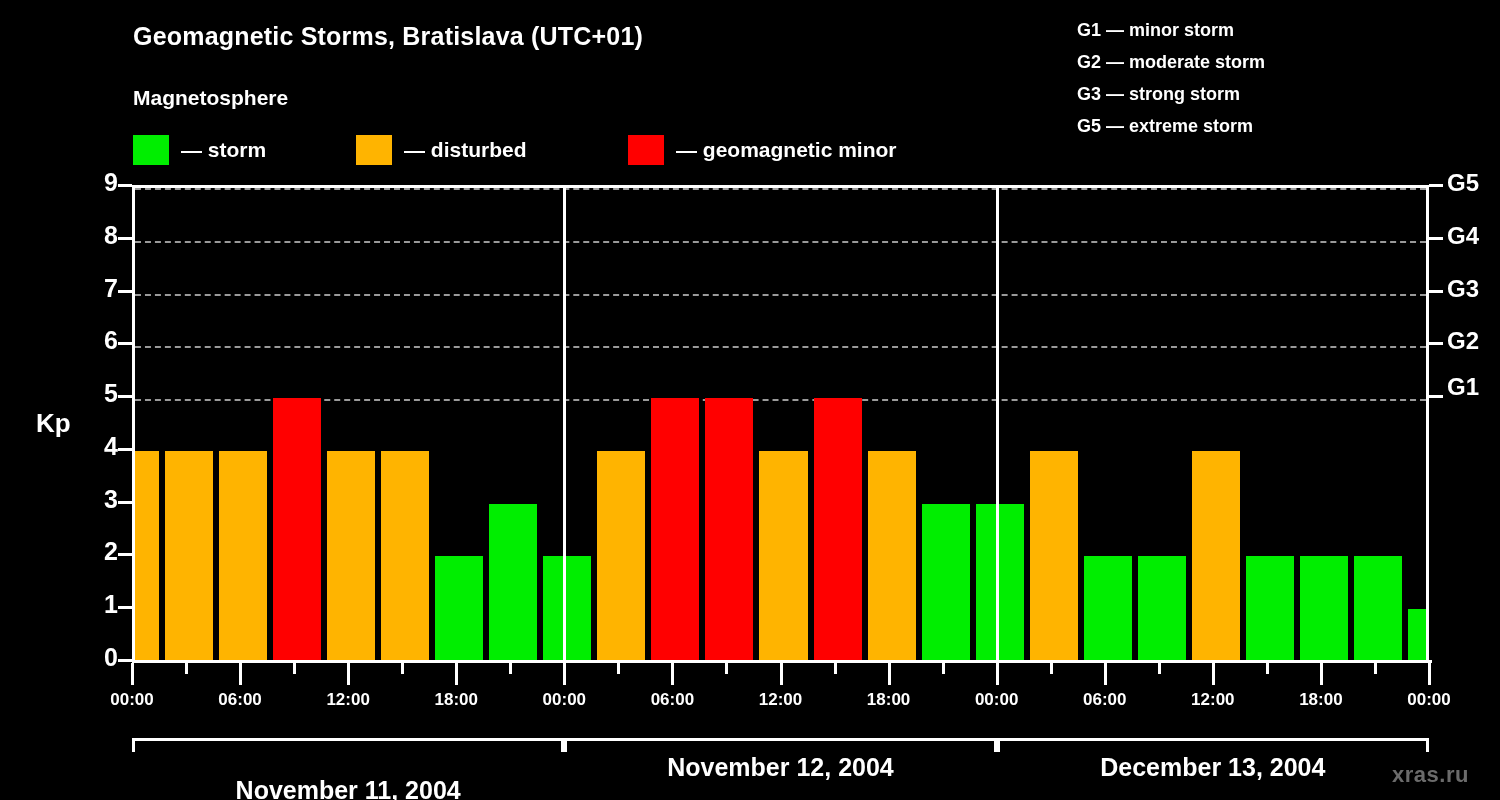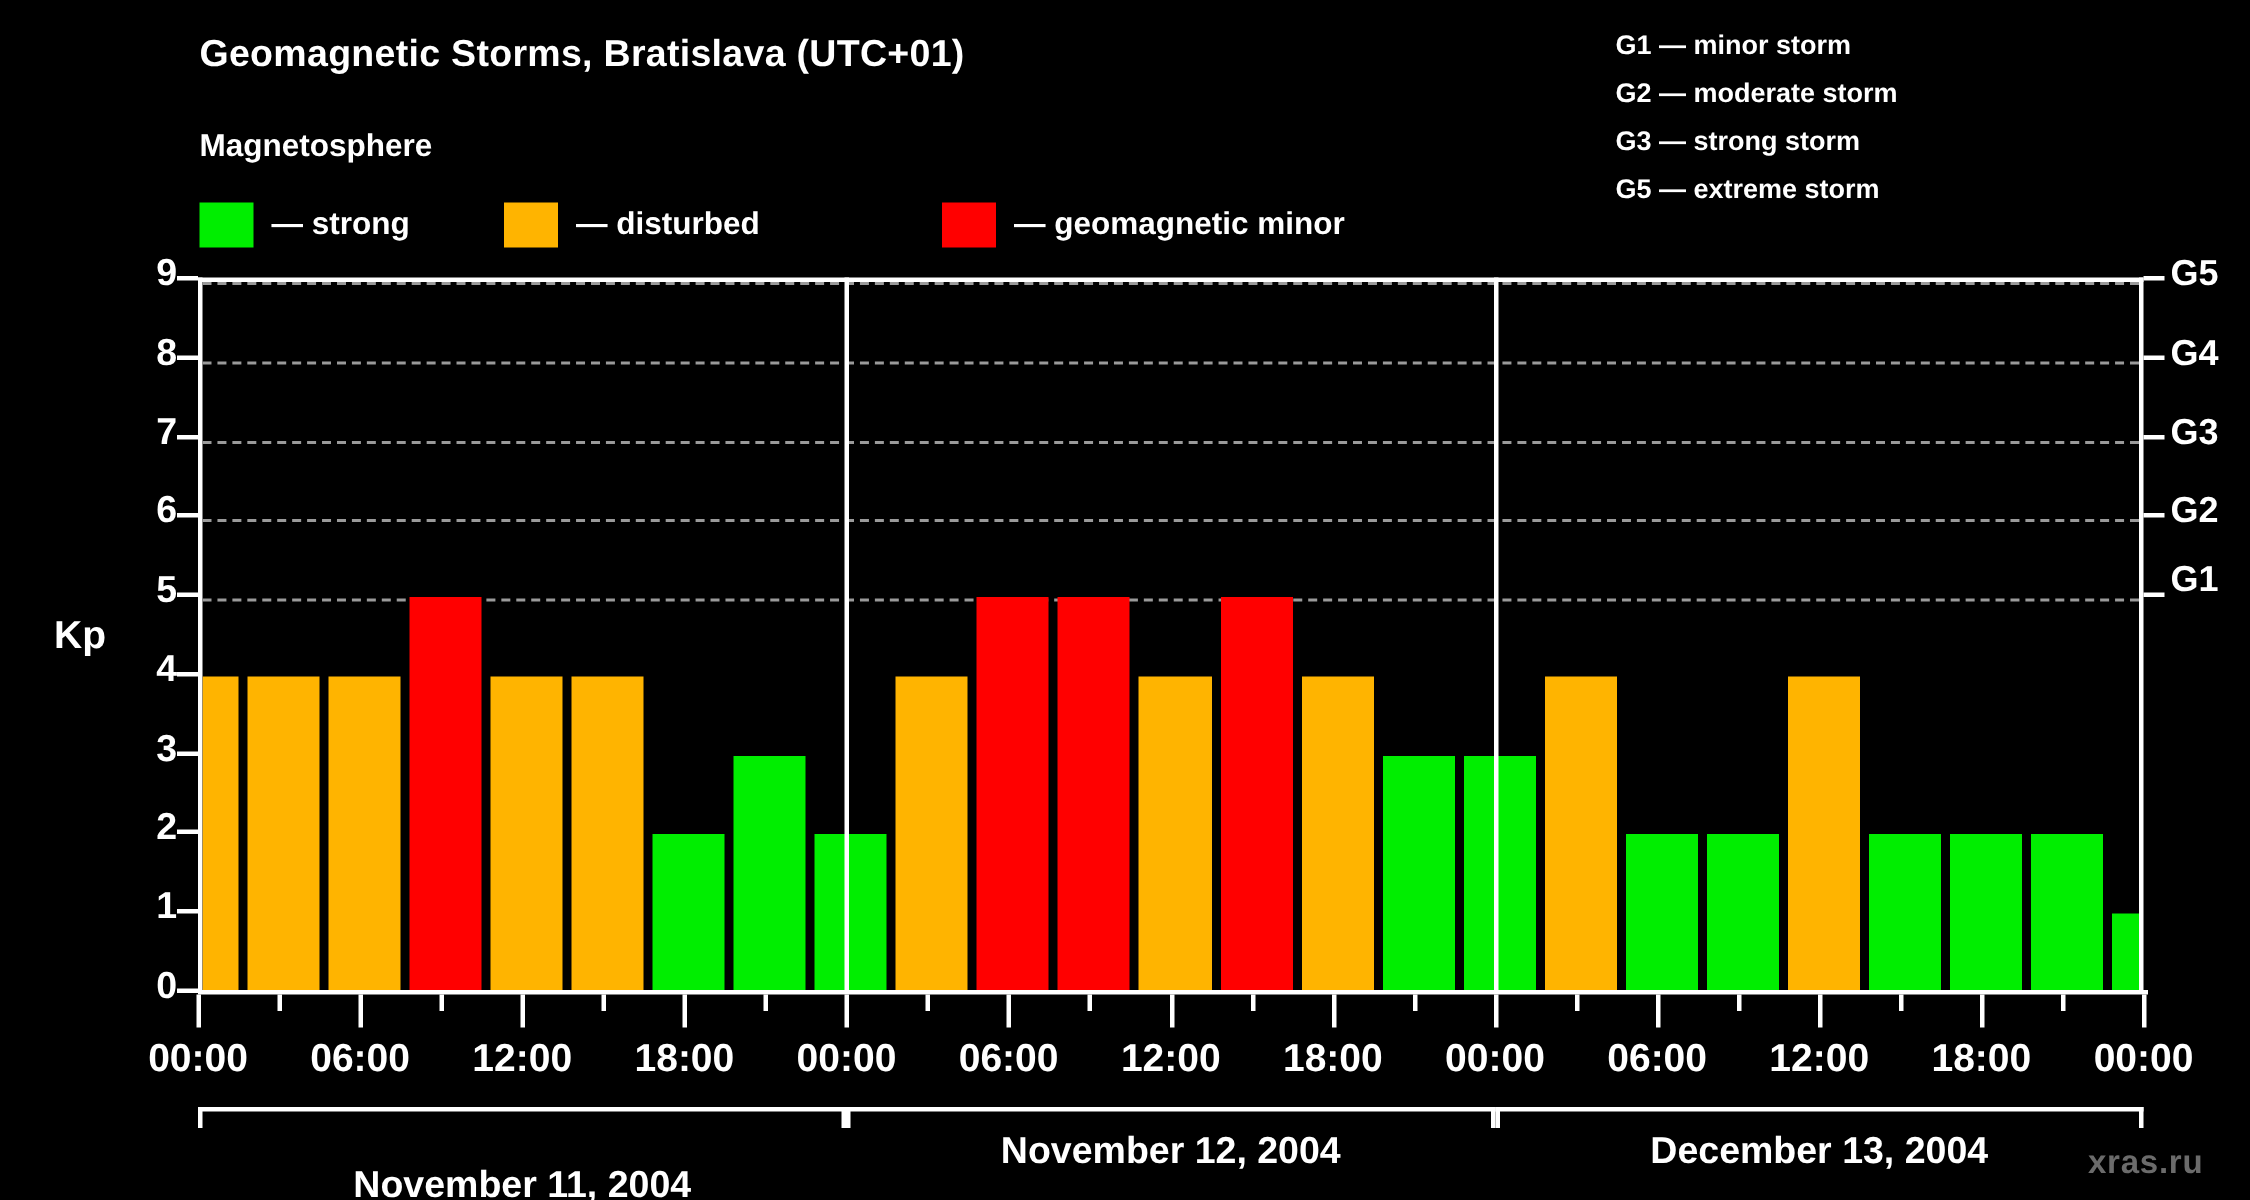--- a/index.html
+++ b/index.html
@@ -38,42 +38,42 @@
   
   .ytick-label{position:absolute;width:40px;text-align:right;font-size:25px;font-weight:bold;color:#fff;}
   .ytick-mark{position:absolute;width:14px;height:3px;background:#fff;}
   #y-axis-title{position:absolute;left:36px;top:408px;font-size:26px;font-weight:bold;color:#fff;}
 
   .gtick-label{position:absolute;left:1447px;font-size:24px;font-weight:bold;color:#fff;}
   .gtick-mark{position:absolute;left:1429px;width:14px;height:3px;background:#fff;}
 
   .xtick-major{position:absolute;top:663px;width:3px;height:22px;background:#fff;}
   .xtick-minor{position:absolute;top:663px;width:3px;height:11px;background:#fff;}
-  .xtick-label{position:absolute;top:690px;font-size:26px;font-weight:bold;color:#fff;text-align:center;white-space:nowrap;transform:translateX(-50%);}
+  .xtick-label{position:absolute;top:690px;font-size:17px;font-weight:bold;color:#fff;text-align:center;white-space:nowrap;transform:translateX(-50%);}
 
   
   .date-bracket{position:absolute;top:738px;height:14px;border-left:3px solid #fff;border-right:3px solid #fff;border-top:3px solid #fff;box-sizing:border-box;}
   .date-label{position:absolute;top:753px;font-size:25px;font-weight:bold;color:#fff;text-align:center;white-space:nowrap;transform:translateX(-50%);}
 
   #watermark{position:absolute;left:1392px;top:762px;font-size:22px;font-weight:bold;color:#6b6b6b;letter-spacing:.5px;}
 </style>
 </head>
 <body>
 
 <div class="page">
 
   <div id="chart-title">Geomagnetic Storms, Bratislava (UTC+01)</div>
   <div id="legend-heading">Magnetosphere</div>
 
   <div id="legend-row">
       <div class="legend-item" style="left: 0px;">
         <span class="legend-swatch" style="background: rgb(0, 238, 0);"></span>
-        <span class="legend-text">— strong</span>
-      </div>
-      <div class="legend-item" style="left: 203px; justify-content: center;">
+        <span class="legend-text">— storm</span>
+      </div>
+      <div class="legend-item" style="left: 223px; justify-content: center;">
         <span class="legend-swatch" style="background: rgb(255, 180, 0);"></span>
         <span class="legend-text">— disturbed</span>
       </div>
       <div class="legend-item" style="left: 495px;">
         <span class="legend-swatch" style="background: rgb(255, 0, 0);"></span>
         <span class="legend-text">— geomagnetic minor</span>
       </div>
     </div>
 
   <div id="g-key">

